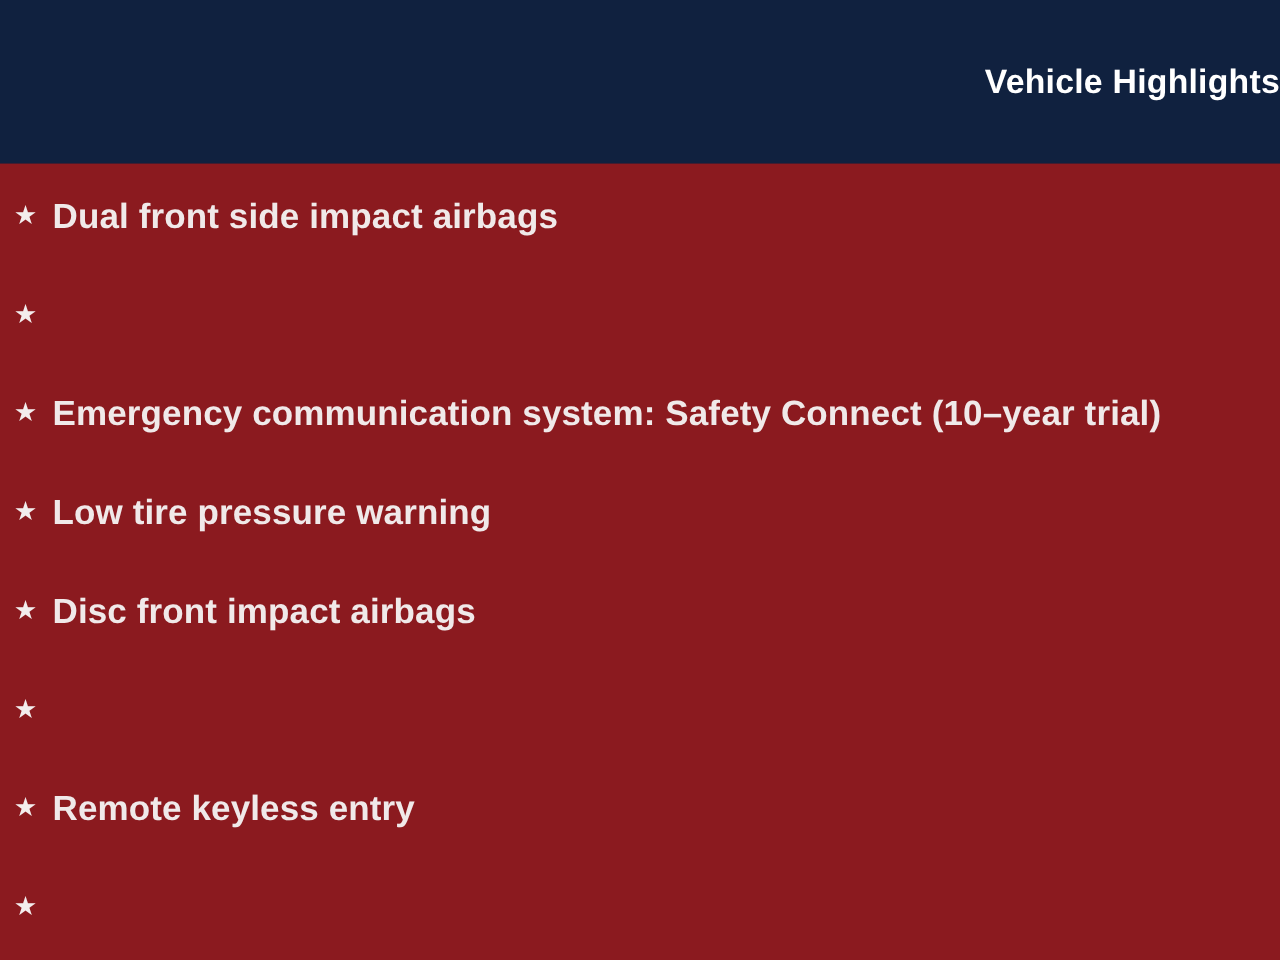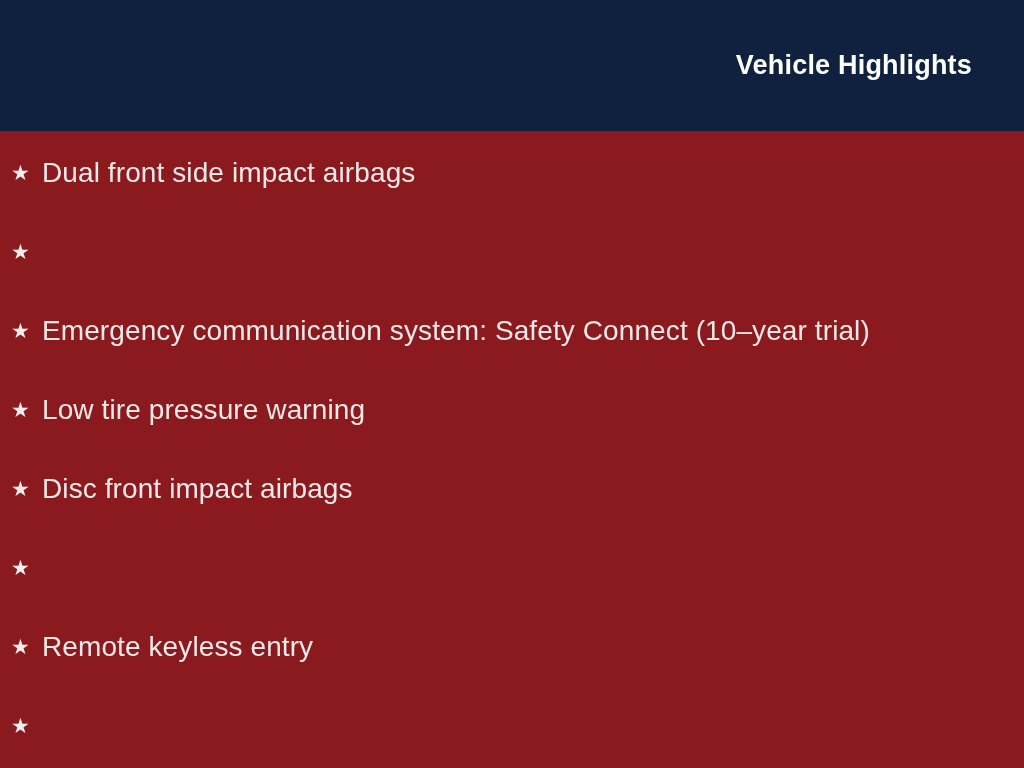--- a/index.html
+++ b/index.html
@@ -21,21 +21,20 @@
     display: flex;
     flex-direction: column;
   }
   #header-bar {
     height: 131px;
     background: #10213f;
     display: flex;
     align-items: center;
     justify-content: flex-end;
     box-sizing: border-box;
-    padding-right: 52px;
     flex: 0 0 auto;
   }
   #slide-title {
     color: #ffffff;
     font-size: 27px;
     font-weight: bold;
     letter-spacing: 0.2px;
     line-height: 1.1;
     white-space: nowrap;
   }
@@ -67,21 +66,21 @@
     font-size: 21px;
     line-height: 34px;
     width: 31px;
     flex: 0 0 31px;
     text-align: left;
     user-select: none;
   }
   .highlight-text {
     color: #f0e9e9;
     font-size: 28px;
-    font-weight: 400;
+    font-weight: 700;
     line-height: 34px;
     letter-spacing: 0.1px;
     white-space: nowrap;
   }
 </style>
 </head>
 <body>
 
 <div id="slide">
 

